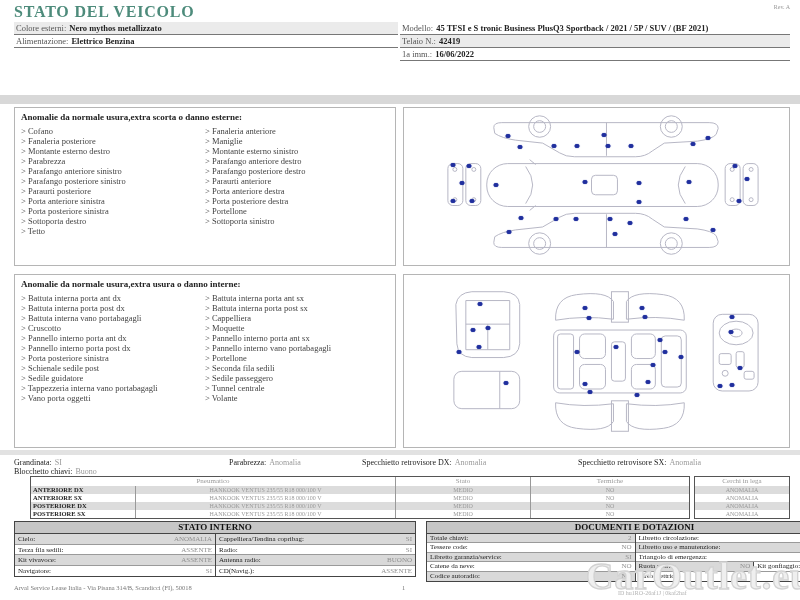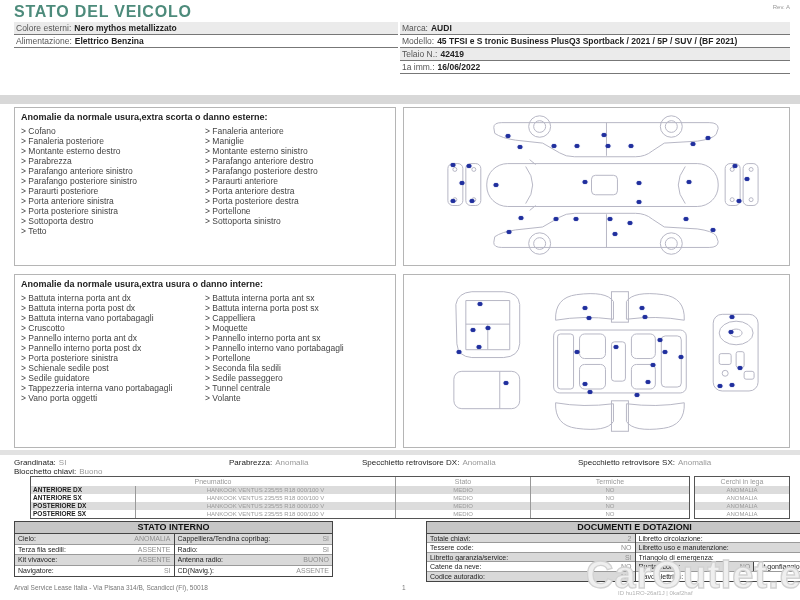--- a/index.html
+++ b/index.html
@@ -1,17 +1,17 @@
 <!DOCTYPE html>
 <html><head>
 <meta charset="utf-8">
 <style>
   html,body{margin:0;padding:0;background:#fff}
   .page{position:relative;width:800px;height:600px;background:#fff;overflow:hidden;
-        font-family:Liberation Sans, sans-serif;color:#333}
+        font-family:Liberation Serif, serif;color:#333}
   .abs{position:absolute}
 
   
   .title{left:14px;top:3px;font-size:16px;font-weight:bold;color:#4d8b7b;letter-spacing:.8px}
   .rev{right:10px;top:4px;font-size:6px;color:#999}
   .fields{font-size:8.5px}
   .field-row{display:flex;border-bottom:1px solid #777;padding:1px 2px;min-height:10px;line-height:10px}
   .field-row.alt{background:#ebebeb}
   .field-label{color:#555;margin-right:3px;white-space:nowrap}
   .field-value{font-weight:bold;color:#222}
@@ -89,24 +89,20 @@
       <div class="field-row alt">
         <span class="field-label">Colore esterni:</span>
         <span class="field-value">Nero mythos metallizzato</span>
       </div>
       <div class="field-row">
         <span class="field-label">Alimentazione:</span>
         <span class="field-value">Elettrico Benzina</span>
       </div>
     </div>
   <div class="abs fields" style="left:400px;top:22px;width:390px">
-      <div class="field-row alt">
-        <span class="field-label">Marca:</span>
-        <span class="field-value">AUDI</span>
-      </div>
       <div class="field-row">
         <span class="field-label">Modello:</span>
         <span class="field-value">45 TFSI e S tronic Business PlusQ3 Sportback / 2021 / 5P / SUV / (BF 2021)</span>
       </div>
       <div class="field-row alt">
         <span class="field-label">Telaio N.:</span>
         <span class="field-value">42419</span>
       </div>
       <div class="field-row">
         <span class="field-label">1a imm.:</span>
@@ -393,21 +389,21 @@
         </div>
         <div class="trow gray">
           <div class="tcell last">ANOMALIA</div>
         </div>
         <div class="trow">
           <div class="tcell last">ANOMALIA</div>
         </div>
       </div>
   </div>
 
-  <div class="abs btable" style="left:14px;top:521px;width:319px">
+  <div class="abs btable" style="left:14px;top:521px;width:402px">
     <div class="btable-header">STATO INTERNO</div>
     <div class="bcols">
       <div class="bcol si-col">
           <div class="kv-row gray">
             <div class="kv-pair">
               <span class="kv-label">Cielo:</span>
               <span class="kv-value">ANOMALIA</span>
             </div>
           </div>
           <div class="kv-row">

